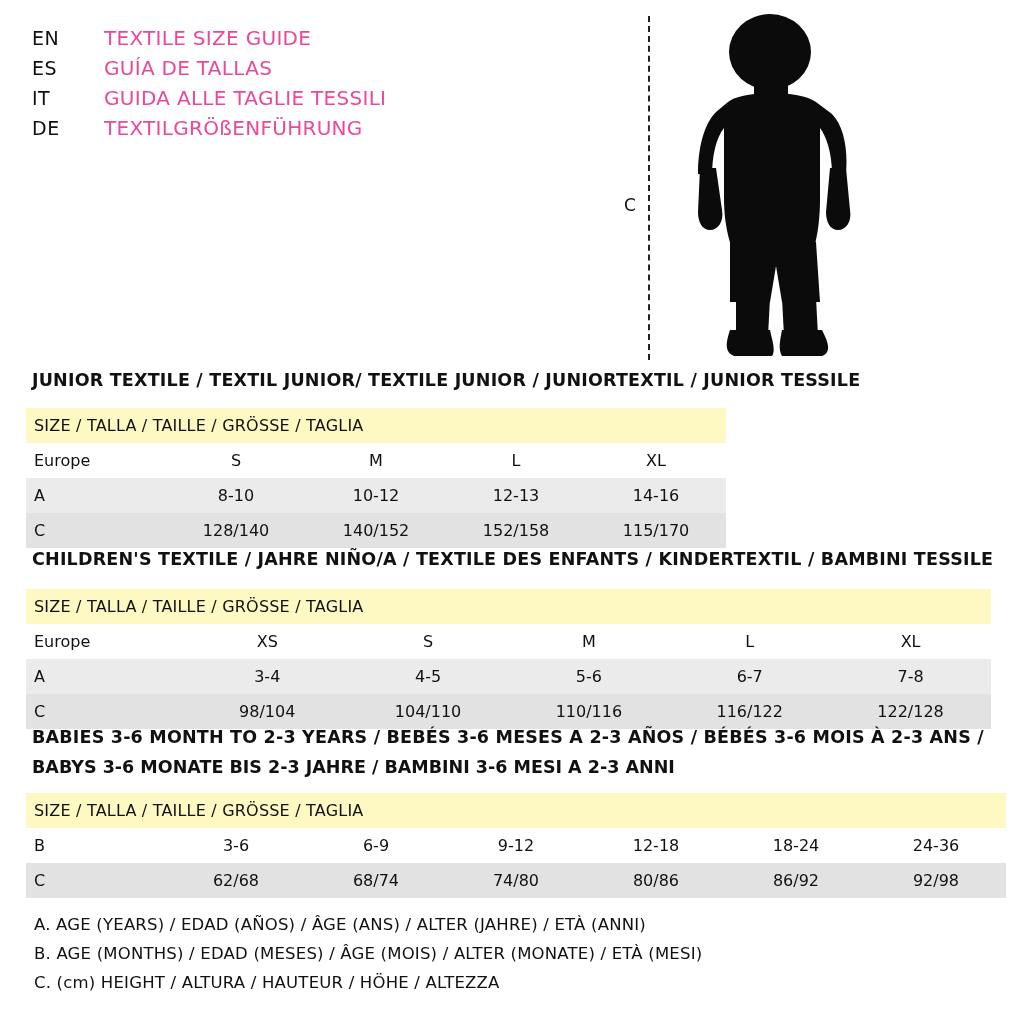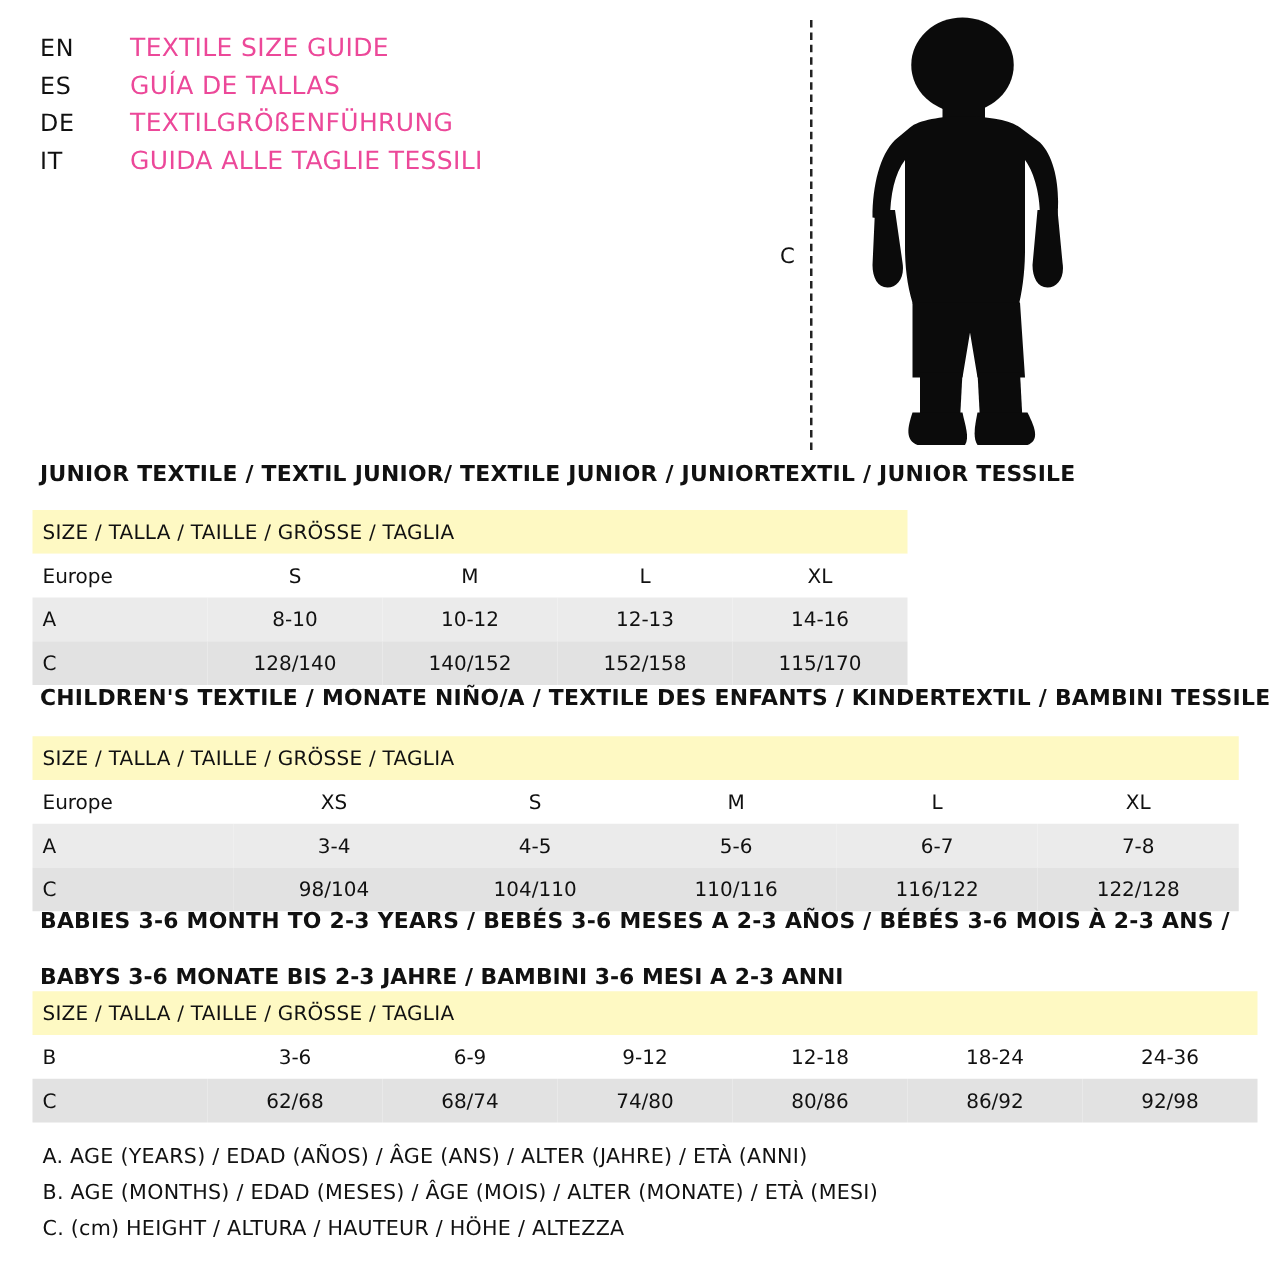--- a/index.html
+++ b/index.html
@@ -86,21 +86,20 @@
     color: #111;
     white-space: nowrap;
   }
   .sub-line {
     position: absolute;
     left: 32px;
     font-size: 17.5px;
     font-weight: bold;
     color: #111;
     white-space: nowrap;
-    margin-top: 15px;
   }
 
   
   .tbl {
     position: absolute;
     left: 26px;
     border-collapse: collapse;
     table-layout: fixed;
   }
   .tbl .hdr td {
@@ -153,26 +152,26 @@
   <div class="lang-block">
     <div class="lang-row">
       <span class="lang-code">EN</span>
       <span class="lang-text">TEXTILE SIZE GUIDE</span>
     </div>
     <div class="lang-row">
       <span class="lang-code">ES</span>
       <span class="lang-text">GUÍA DE TALLAS</span>
     </div>
     <div class="lang-row">
+      <span class="lang-code">IT</span>
+      <span class="lang-text">GUIDA ALLE TAGLIE TESSILI</span>
+    </div>
+    <div class="lang-row">
       <span class="lang-code">DE</span>
       <span class="lang-text">TEXTILGRÖßENFÜHRUNG</span>
-    </div>
-    <div class="lang-row">
-      <span class="lang-code">IT</span>
-      <span class="lang-text">GUIDA ALLE TAGLIE TESSILI</span>
     </div>
   </div>
 
   <div class="figure-area">
     <div class="figure-c-label">C</div>
     <div class="figure-dashline"></div>
     <svg class="silhouette" width="210" height="352" viewBox="0 0 210 352">
       <g fill="#0b0b0b">
 
         <ellipse cx="98" cy="42" rx="41" ry="38"></ellipse>
@@ -235,21 +234,21 @@
     <tr class="grey">
       <td class="lbl">C</td>
       <td class="val">128/140</td>
       <td class="val">140/152</td>
       <td class="val">152/158</td>
       <td class="val">115/170</td>
     </tr>
   </tbody>
     </table>
 
-  <div class="section-title" style="top:549px;">CHILDREN'S TEXTILE / MONATE NIÑO/A / TEXTILE DES ENFANTS / KINDERTEXTIL / BAMBINI TESSILE</div>
+  <div class="section-title" style="top:549px;">CHILDREN'S TEXTILE / JAHRE NIÑO/A / TEXTILE DES ENFANTS / KINDERTEXTIL / BAMBINI TESSILE</div>
 
   <table class="tbl" style="top:589px; width:965px;">
     <tbody>
         <tr class="hdr">
       <td colspan="6">SIZE / TALLA / TAILLE / GRÖSSE / TAGLIA</td>
     </tr>
     <tr class="plain">
       <td class="lbl" style="width:145px;">Europe</td>
       <td class="val" style="width:164px;">XS</td>
       <td class="val" style="width:164px;">S</td>

